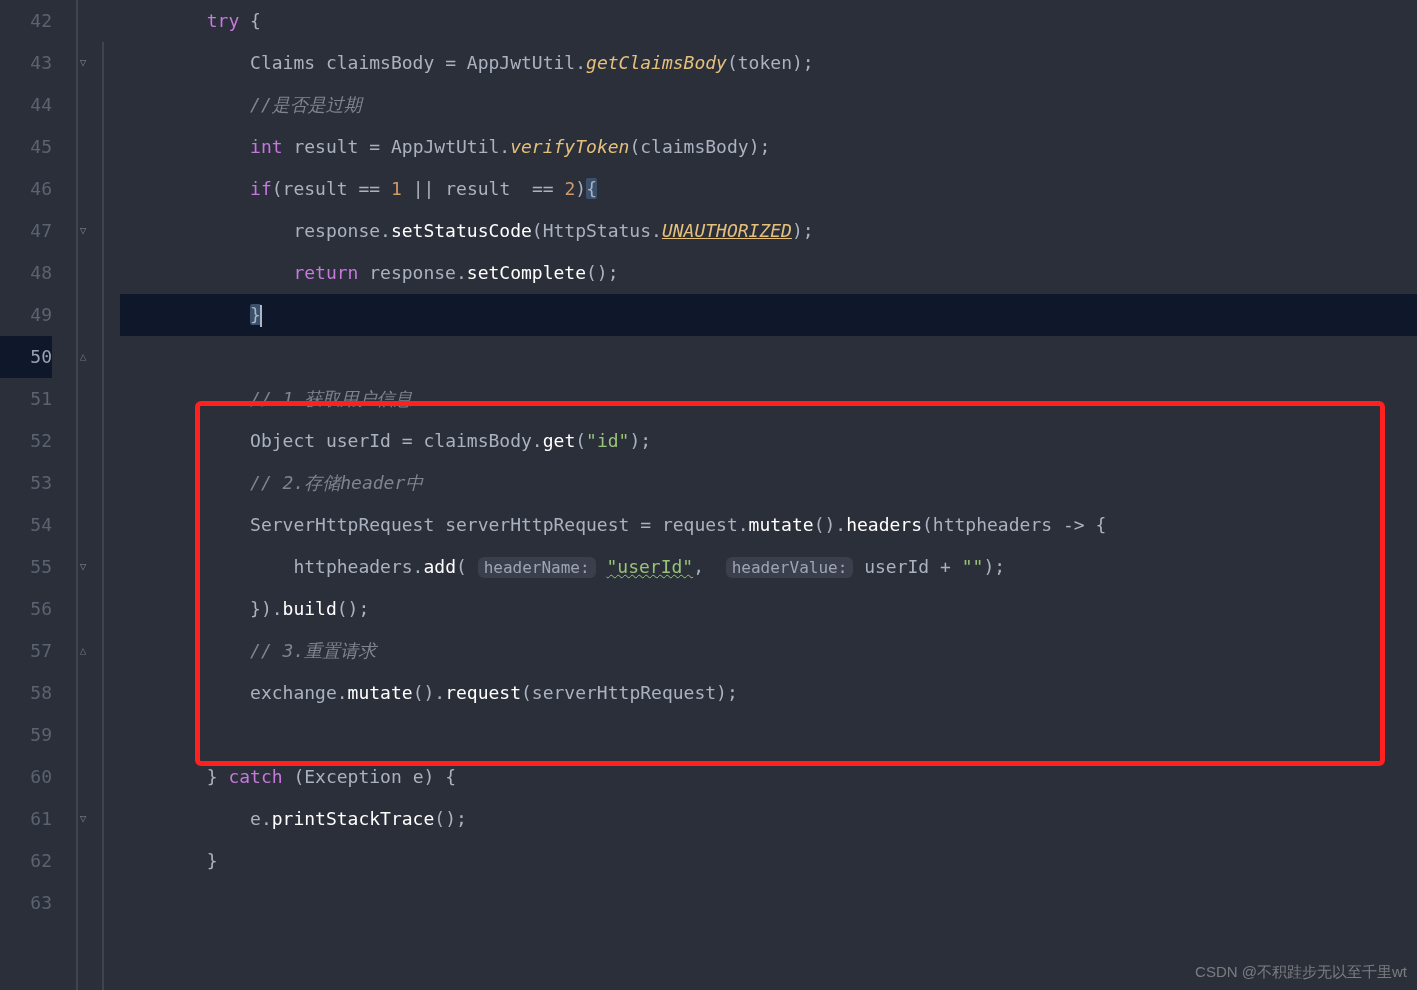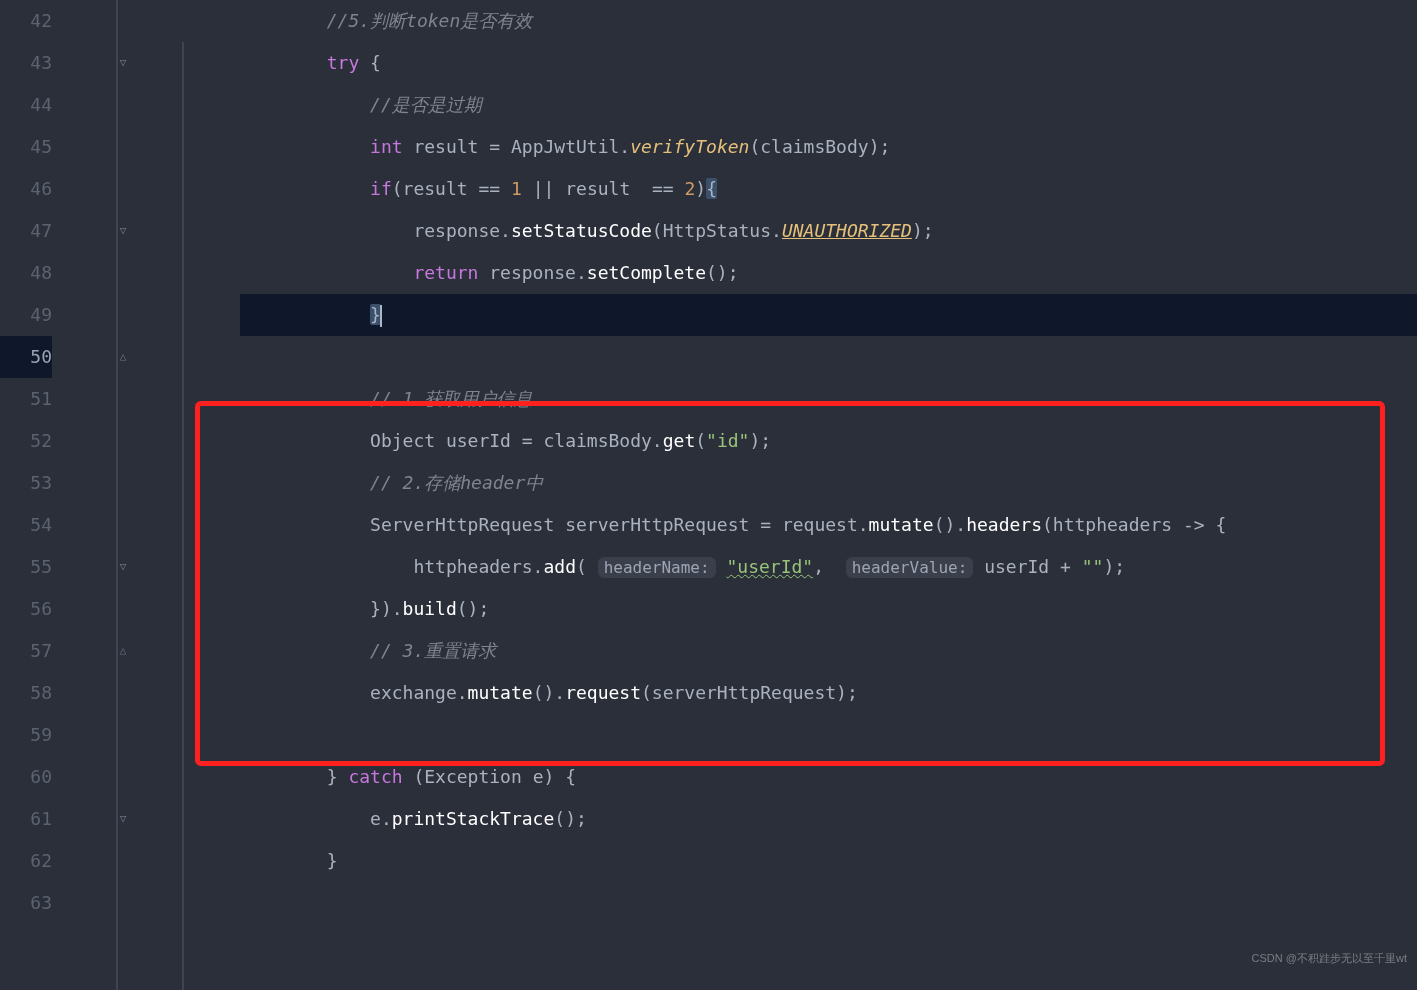--- a/index.html
+++ b/index.html
@@ -9,21 +9,20 @@
     font-size: 18px;
     overflow: hidden;
     width: 1417px;
     height: 990px;
     position: relative;
   }
   .editor {
     display: flex;
     height: 100%;
     background: #2b2f3a;
-    gap: 40px;
   }
   .gutter {
     width: 70px;
     background: #2b2f3a;
     text-align: right;
     padding-right: 18px;
     color: #5c6370;
     user-select: none;
     flex-shrink: 0;
   }
@@ -76,23 +75,23 @@
     width: 1190px;
     height: 365px;
     border: 5px solid #ff2020;
     border-radius: 6px;
     pointer-events: none;
     z-index: 10;
   }
   .watermark {
     position: absolute;
     right: 10px;
-    bottom: 24px;
+    bottom: 8px;
     color: rgba(200,200,200,0.5);
-    font-size: 11px;
+    font-size: 15px;
     font-family: sans-serif;
     z-index: 20;
     margin-top: 16px;
   }
   .cursor-caret {
     display: inline-block;
     width: 2px;
     height: 22px;
     background: #a9b7c6;
     vertical-align: middle;
@@ -158,22 +157,22 @@
     <div class="fold-mark" style="top:559px;">▽</div>
     <div class="fold-mark" style="top:643px;">△</div>
     <div class="fold-mark" style="top:811px;">▽</div>
   </div>
 
   <div class="scope-column">
     <div class="scope-line" style="top:42px;height:948px;left:2px;"></div>
   </div>
 
   <div class="code-area">
-    <div class="line">        <span class="c-comment">//5.判断token是否有效</span></div>
     <div class="line">        <span class="c-keyword">try</span> <span class="c-paren">{</span></div>
+    <div class="line">            <span class="c-type">Claims</span> <span class="c-var">claimsBody</span> <span class="c-op">=</span> <span class="c-type">AppJwtUtil</span><span class="c-op">.</span><span class="c-method-static">getClaimsBody</span><span class="c-paren">(</span><span class="c-var">token</span><span class="c-paren">);</span></div>
     <div class="line">            <span class="c-comment">//是否是过期</span></div>
     <div class="line">            <span class="c-keyword">int</span> <span class="c-var">result</span> <span class="c-op">=</span> <span class="c-type">AppJwtUtil</span><span class="c-op">.</span><span class="c-method-static">verifyToken</span><span class="c-paren">(</span><span class="c-var">claimsBody</span><span class="c-paren">);</span></div>
     <div class="line">            <span class="c-keyword">if</span><span class="c-paren">(</span><span class="c-var">result</span> <span class="c-op">==</span> <span class="c-number">1</span> <span class="c-op">||</span> <span class="c-var">result</span>  <span class="c-op">==</span> <span class="c-number">2</span><span class="c-paren">)</span><span class="c-paren hl-brace">{</span></div>
     <div class="line">                <span class="c-var">response</span><span class="c-op">.</span><span class="c-method">setStatusCode</span><span class="c-paren">(</span><span class="c-type">HttpStatus</span><span class="c-op">.</span><span class="c-static-field">UNAUTHORIZED</span><span class="c-paren">);</span></div>
     <div class="line">                <span class="c-keyword">return</span> <span class="c-var">response</span><span class="c-op">.</span><span class="c-method">setComplete</span><span class="c-paren">();</span></div>
     <div class="line current">            <span class="c-paren hl-brace">}</span><span class="cursor-caret"></span></div>
     <div class="line"> </div>
     <div class="line">            <span class="c-comment">// 1.获取用户信息</span></div>
     <div class="line">            <span class="c-type">Object</span> <span class="c-var">userId</span> <span class="c-op">=</span> <span class="c-var">claimsBody</span><span class="c-op">.</span><span class="c-method">get</span><span class="c-paren">(</span><span class="c-string">"id"</span><span class="c-paren">);</span></div>
     <div class="line">            <span class="c-comment">// 2.存储header中</span></div>

